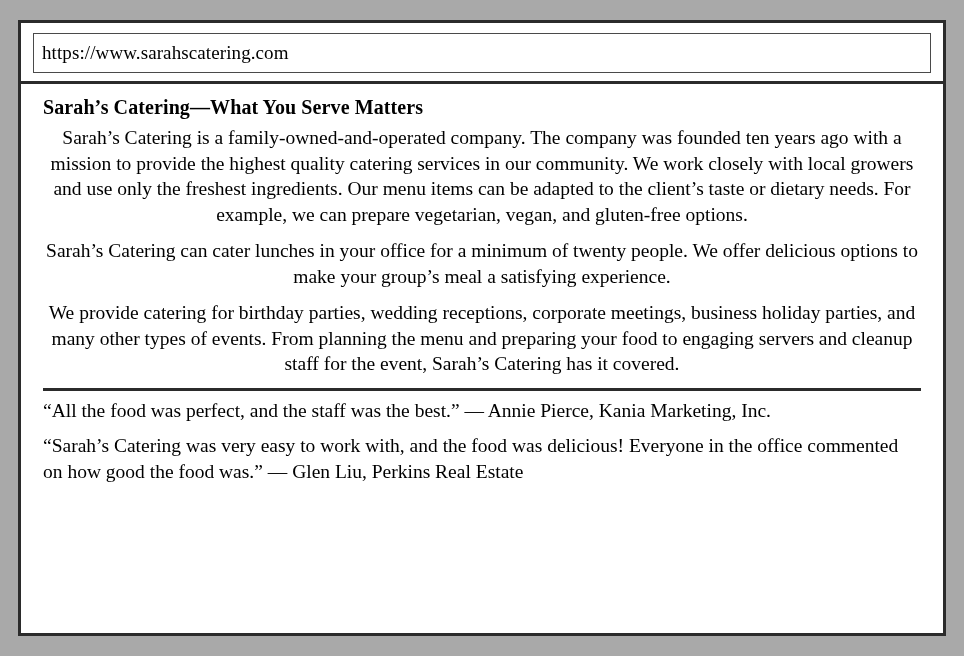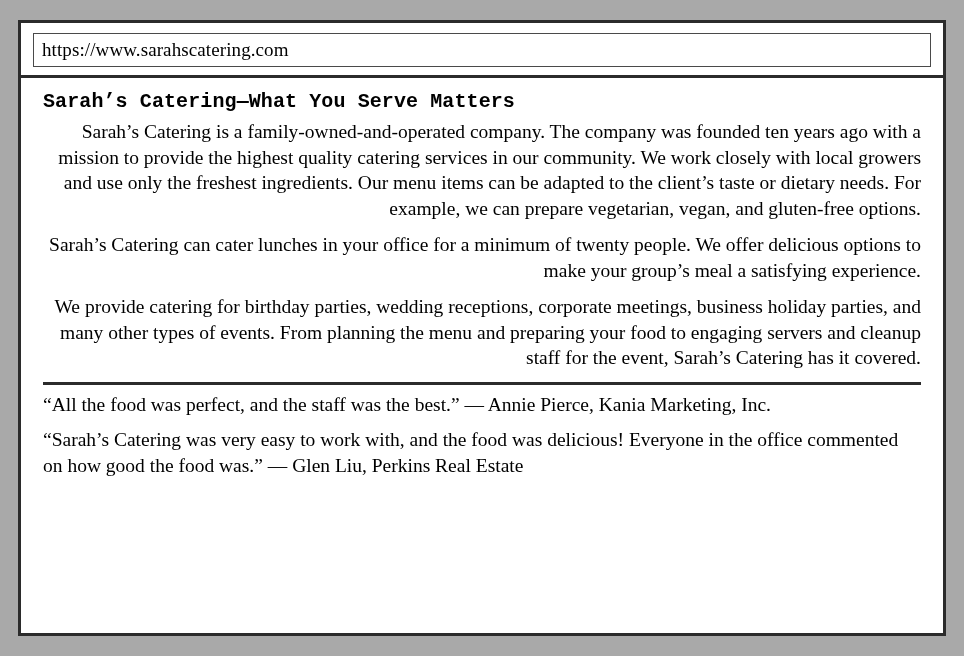--- a/index.html
+++ b/index.html
@@ -33,21 +33,21 @@
     box-sizing: border-box;
     display: flex;
     flex-direction: column;
   }
   .address-bar-wrap {
     padding: 10px 12px 8px 12px;
     box-sizing: border-box;
   }
   .address-bar {
     border: 1px solid #4a4a4a;
-    height: 34px;
+    height: 40px;
     box-sizing: border-box;
     display: flex;
     align-items: center;
     padding: 0 8px;
     background: #ffffff;
   }
   .url-text {
     font-family: "Liberation Serif", serif;
     font-size: 19px;
     color: #000000;
@@ -58,34 +58,34 @@
     height: 3px;
     background: #2b2b2b;
     width: 100%;
   }
   .content {
     padding: 8px 22px 0 22px;
     box-sizing: border-box;
     flex: 1;
   }
   .doc-heading {
-    font-family: Liberation Mono, monospace;
+    font-family: Liberation Serif, serif;
     font-size: 20px;
     font-weight: bold;
     color: #000000;
     margin: 4px 0 6px 0;
     letter-spacing: 0.1px;
   }
   .para {
     font-family: "Liberation Serif", serif;
     font-size: 19.5px;
     line-height: 25.5px;
     color: #000000;
     margin: 0 0 11px 0;
-    text-align: right;
+    text-align: center;
   }
   .section-divider {
     height: 3px;
     background: #2b2b2b;
     width: 100%;
     margin: 6px 0 0 0;
   }
   .testimonials {
     padding-top: 7px;
   }

